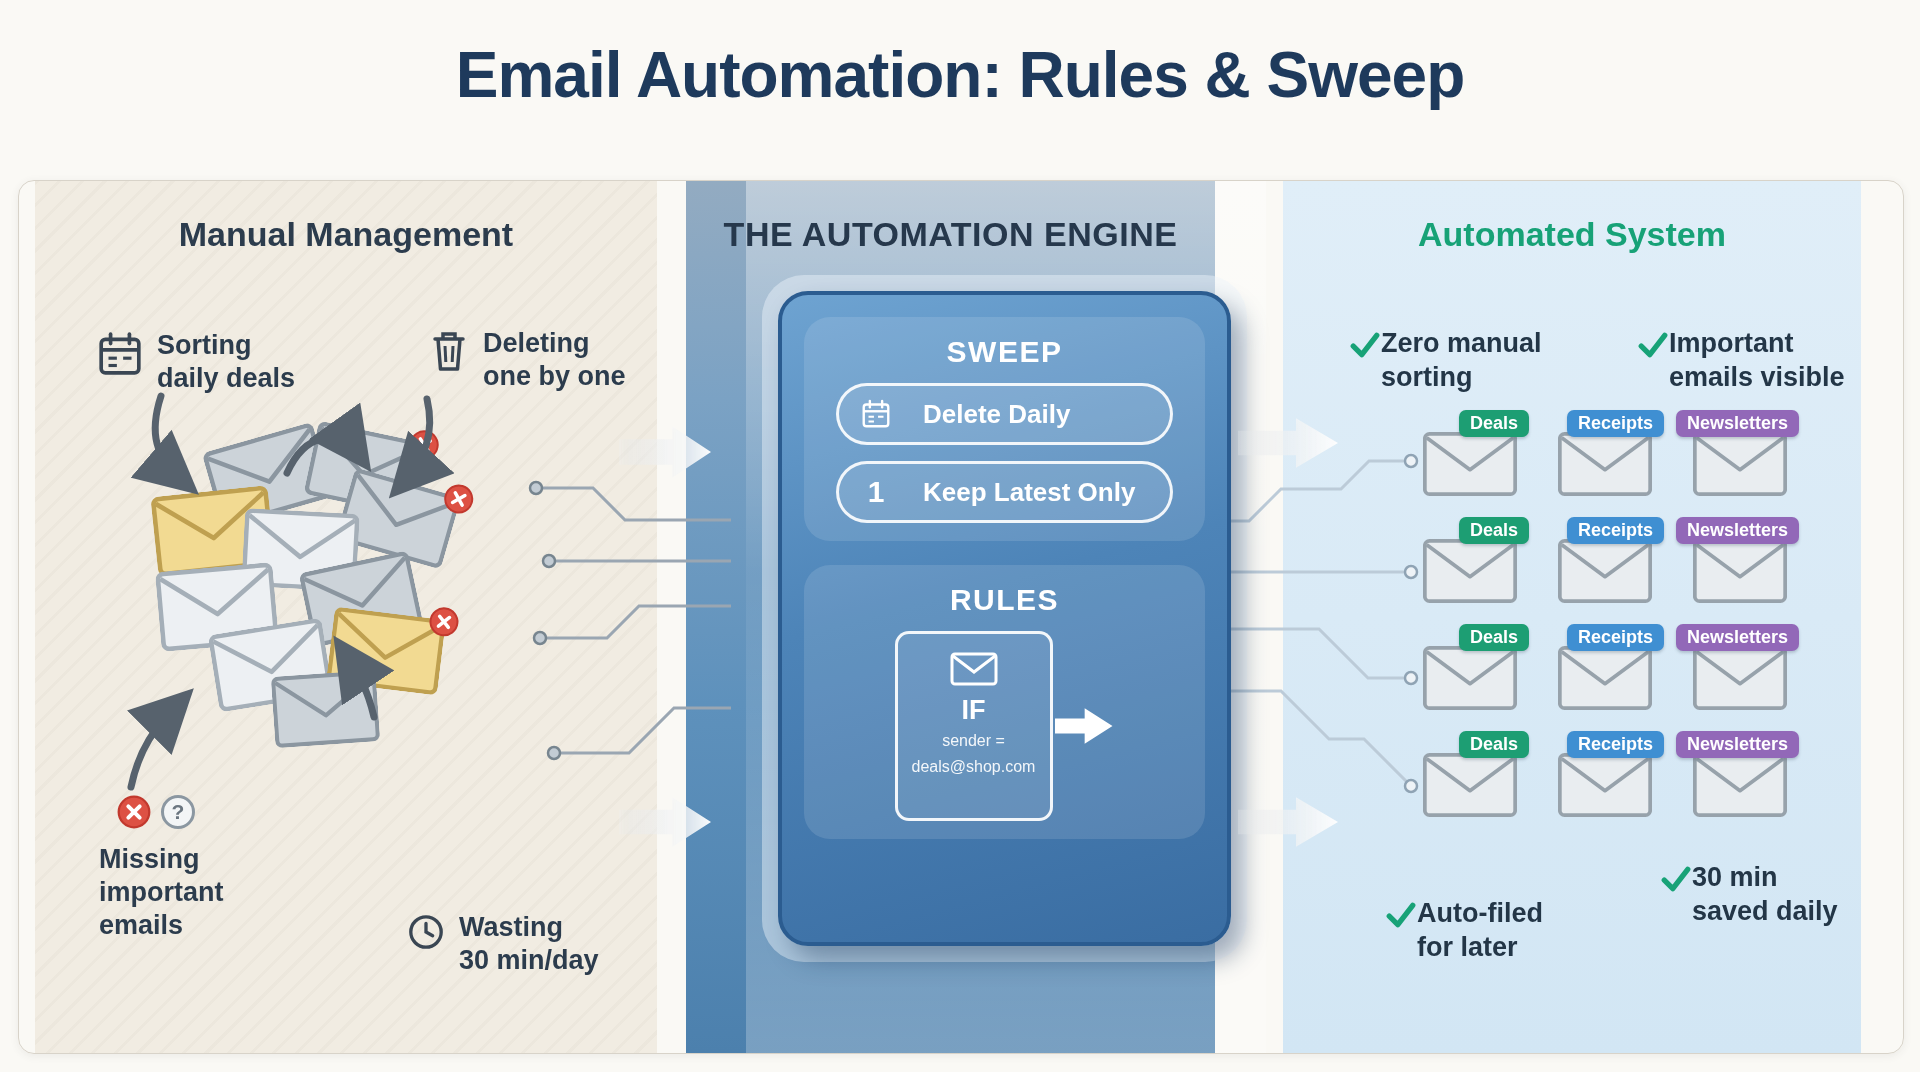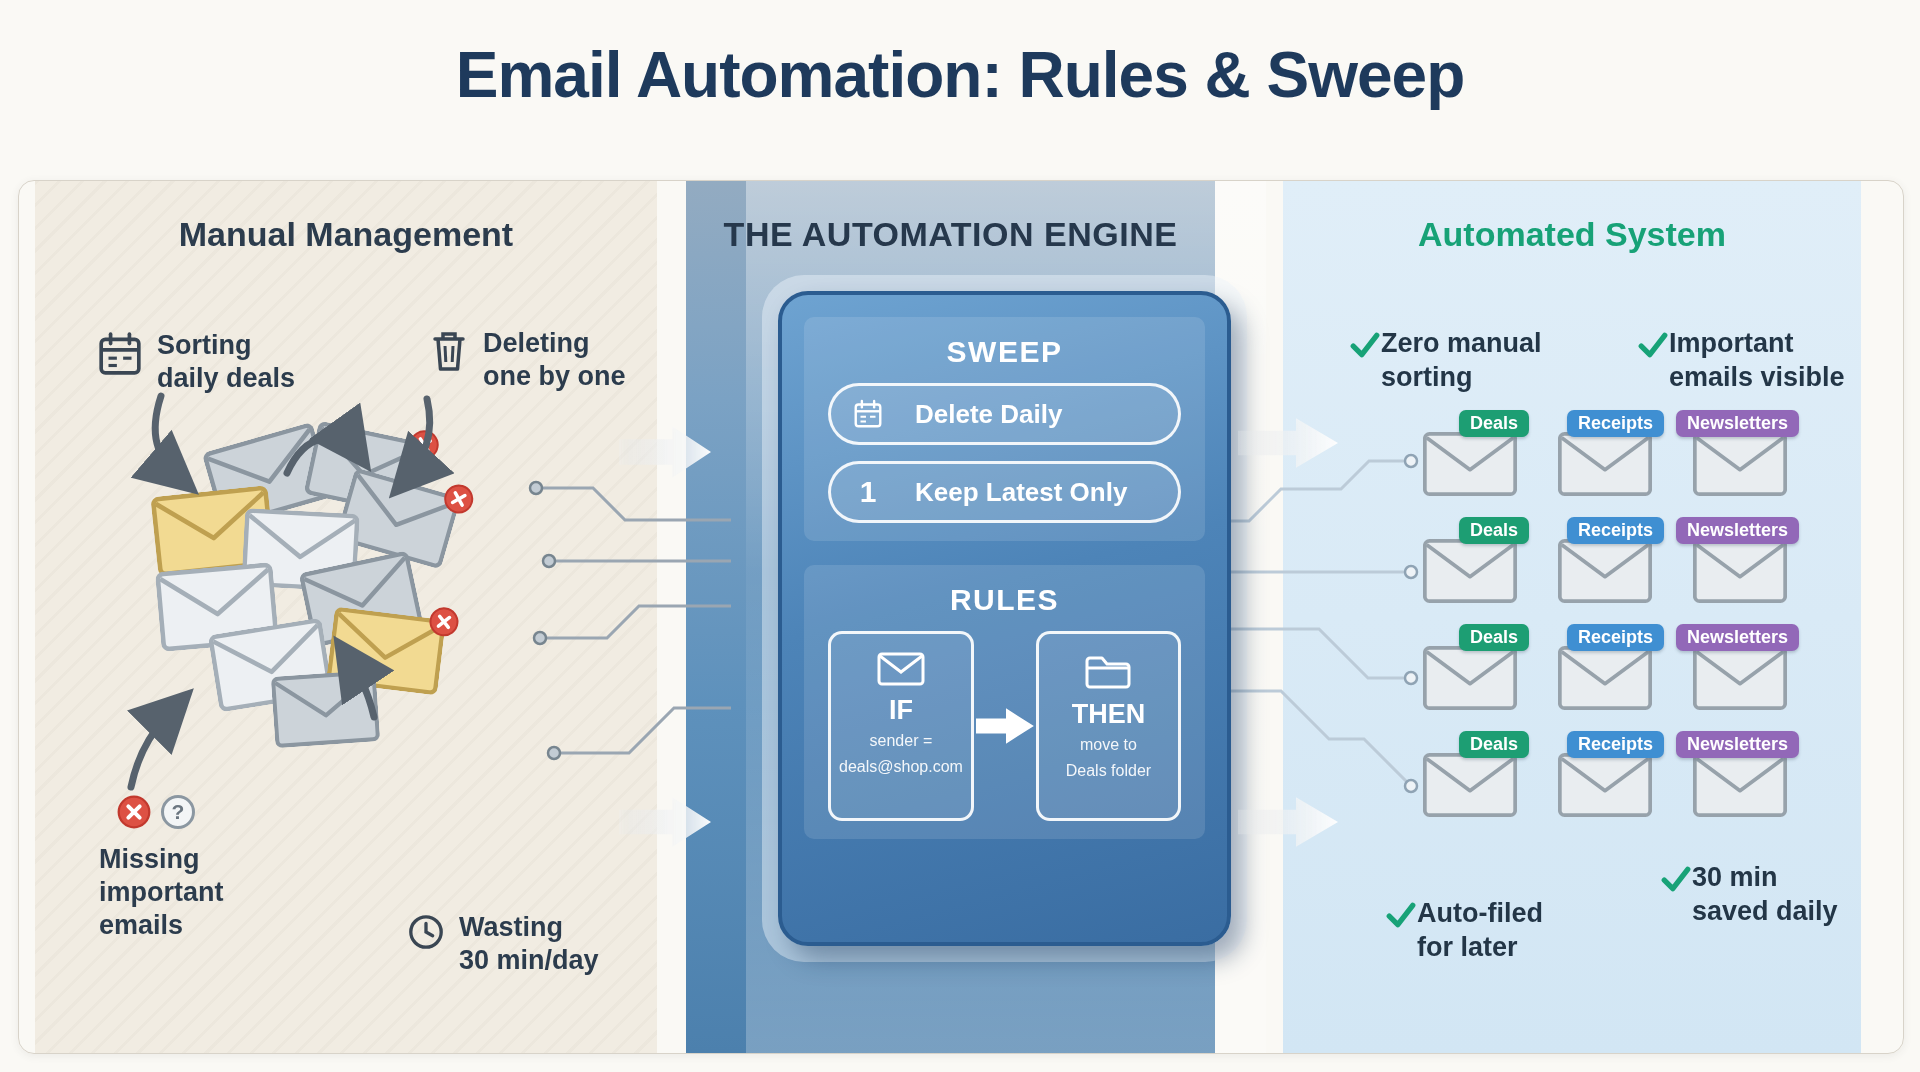--- a/index.html
+++ b/index.html
@@ -28,21 +28,21 @@
   .traces{position:absolute;left:0;top:0;z-index:2;pointer-events:none;}
   
   .big-arrow{position:absolute;z-index:5;background:linear-gradient(90deg,rgba(255,255,255,.25),rgba(255,255,255,.97));
     clip-path:polygon(0 28%,58% 28%,58% 6%,100% 50%,58% 94%,58% 72%,0 72%);filter:drop-shadow(0 2px 3px rgba(40,60,80,.18));}
   
   .engine-glow{position:absolute;left:60px;top:0;width:520px;height:872px;background:linear-gradient(180deg,rgba(255,255,255,.40),rgba(255,255,255,.06) 45%,rgba(255,255,255,.25));z-index:0;}
   .engine-halo{position:absolute;left:76px;top:94px;width:485px;height:687px;border-radius:42px;background:rgba(238,245,250,.45);z-index:1;}
   .engine-card{position:absolute;left:92px;top:110px;width:453px;height:655px;box-sizing:border-box;border-radius:30px;
     background:linear-gradient(165deg,#6ea3d1 0%,#4d84b8 45%,#3a6da2 100%);border:4px solid #2b5c90;
     box-shadow:12px 14px 24px rgba(20,50,85,.38);z-index:3;padding:22px;display:flex;flex-direction:column;gap:24px;}
-  .engine-section{background:rgba(255,255,255,.12);border-radius:10px;padding:18px 24px;box-sizing:border-box;}
+  .engine-section{background:rgba(255,255,255,.12);border-radius:26px;padding:18px 32px;box-sizing:border-box;}
   .engine-section-title{text-align:center;color:#fff;font-size:30px;font-weight:700;letter-spacing:1.5px;margin-bottom:14px;}
   .pill{display:flex;align-items:center;gap:32px;height:62px;border:3px solid rgba(255,255,255,.9);border-radius:999px;
     background:rgba(255,255,255,.10);padding:0 22px;box-sizing:border-box;margin-bottom:16px;}
   .pill:last-child{margin-bottom:0;}
   .pill-icon{width:30px;height:30px;color:#fff;flex:none;}
   .pill-num{width:30px;text-align:center;color:#fff;font-size:30px;font-weight:700;flex:none;}
   .pill-label{color:#fff;font-size:26px;font-weight:700;}
   .rules-row{display:flex;align-items:center;justify-content:center;}
   .rule-box{width:158px;min-height:190px;box-sizing:border-box;border:3px solid rgba(255,255,255,.92);border-radius:14px;
     background:rgba(255,255,255,.08);display:flex;flex-direction:column;align-items:center;gap:5px;padding:18px 8px 12px;}
@@ -238,28 +238,20 @@
           <div class="rules-row">
             <div class="rule-box">
               <svg class="rule-icon" viewBox="0 0 48 34">
                   <use href="#sym-envline"></use>
                 </svg>
               <div class="rule-keyword">IF</div>
               <div class="rule-detail">sender =</div>
               <div class="rule-detail">deals@shop.com</div>
             </div>
             <div class="rule-arrow"></div>
-            <div class="rule-box">
-              <svg class="rule-icon" viewBox="0 0 48 38">
-                  <use href="#sym-folder"></use>
-                </svg>
-              <div class="rule-keyword">THEN</div>
-              <div class="rule-detail">move to</div>
-              <div class="rule-detail">Deals folder</div>
-            </div>
           </div>
         </div>
       </div>
     </section>
 
     <section class="panel panel-right">
       <div class="panel-header hdr-right">Automated System</div>
 
       <div class="benefit" style="left:66px;top:146px">
         <svg class="check" viewBox="0 0 30 30">

